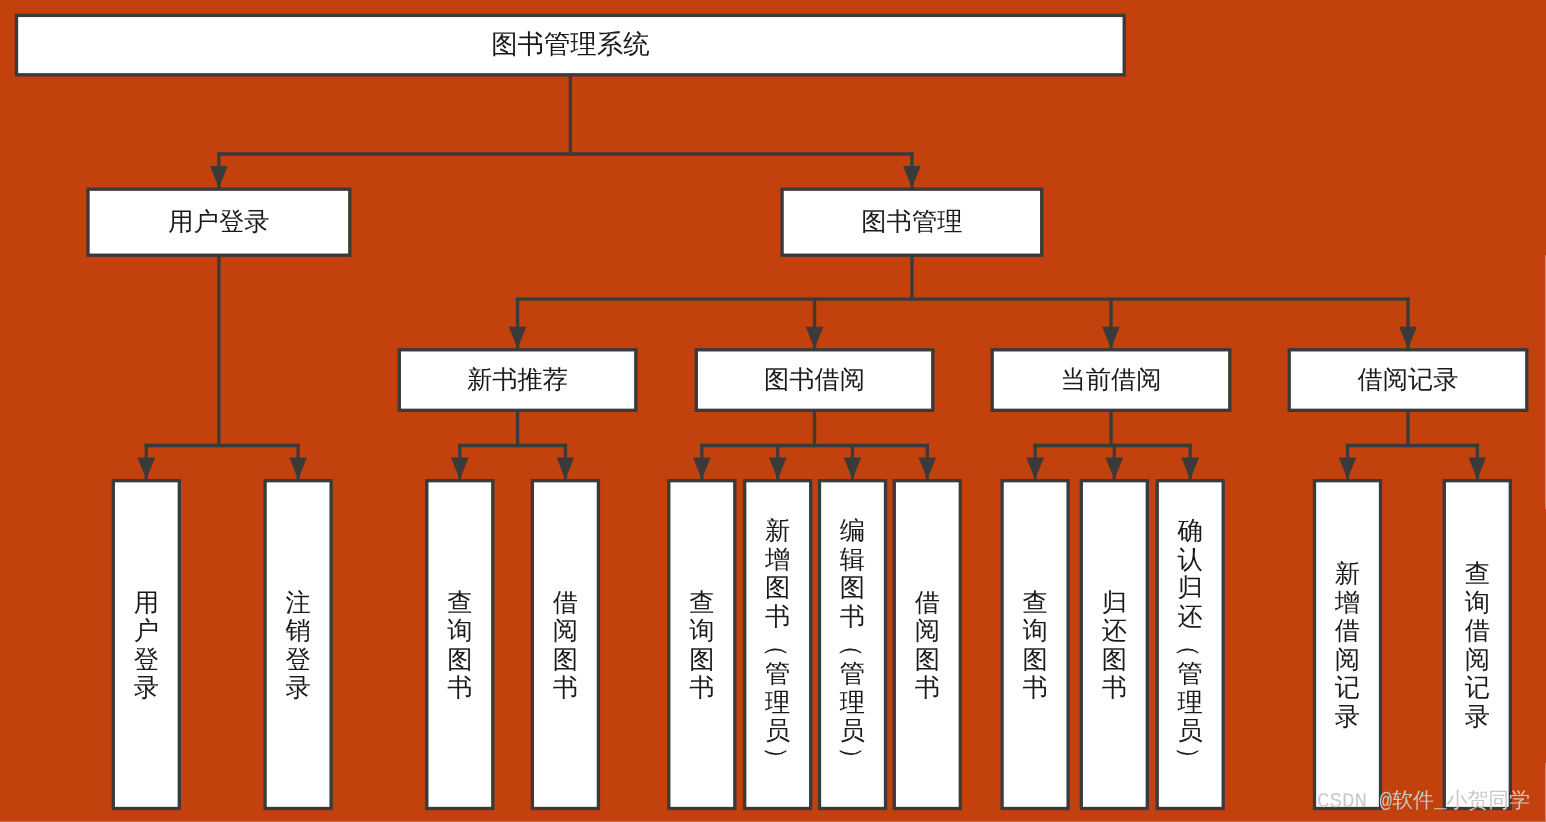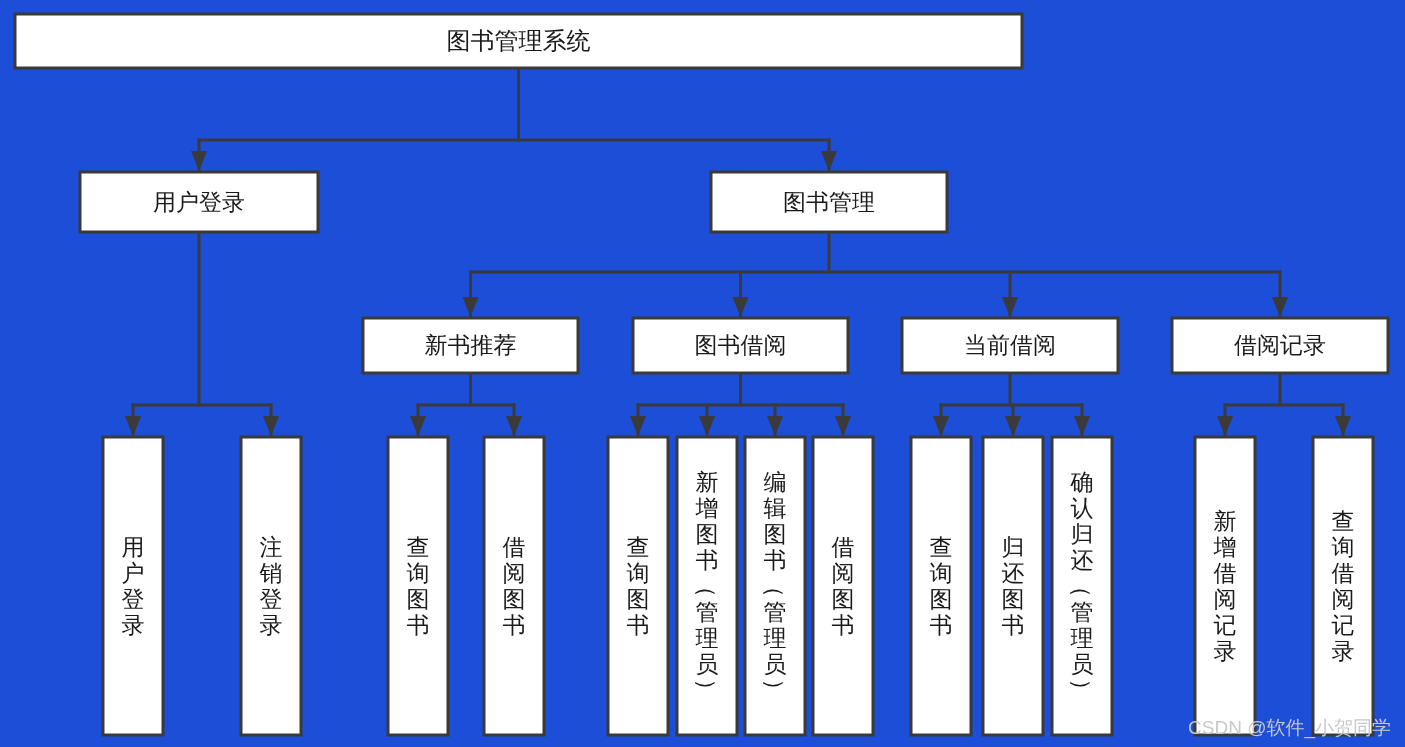--- a/index.html
+++ b/index.html
@@ -11,21 +11,21 @@
   body {
     width: 1405px;
     height: 747px;
     overflow: hidden;
     font-family: "DejaVu Sans", "Liberation Sans", sans-serif;
   }
   #diagram-root {
     position: relative;
     width: 1405px;
     height: 747px;
-    background: #1d4ed8;
+    background: #c2410c;
   }
   svg#flowchart {
     display: block;
     width: 1405px;
     height: 747px;
   }
   .node-box {
     fill: #ffffff;
     stroke: #3a3a3a;
     stroke-width: 3;
@@ -58,21 +58,21 @@
   .leaf-label {
     fill: #1a1a1a;
     font-family: "DejaVu Sans", "Liberation Sans", sans-serif;
     font-size: 23px;
     text-anchor: middle;
   }
   .watermark-text {
     position: absolute;
     right: 14px;
     bottom: 6px;
-    font-family: Liberation Sans, sans-serif;
+    font-family: Liberation Mono, monospace;
     font-size: 19px;
     color: #c9c9c9;
     white-space: nowrap;
     user-select: none;
   }
 </style>
 </head>
 <body>
 
 <div id="diagram-root">

